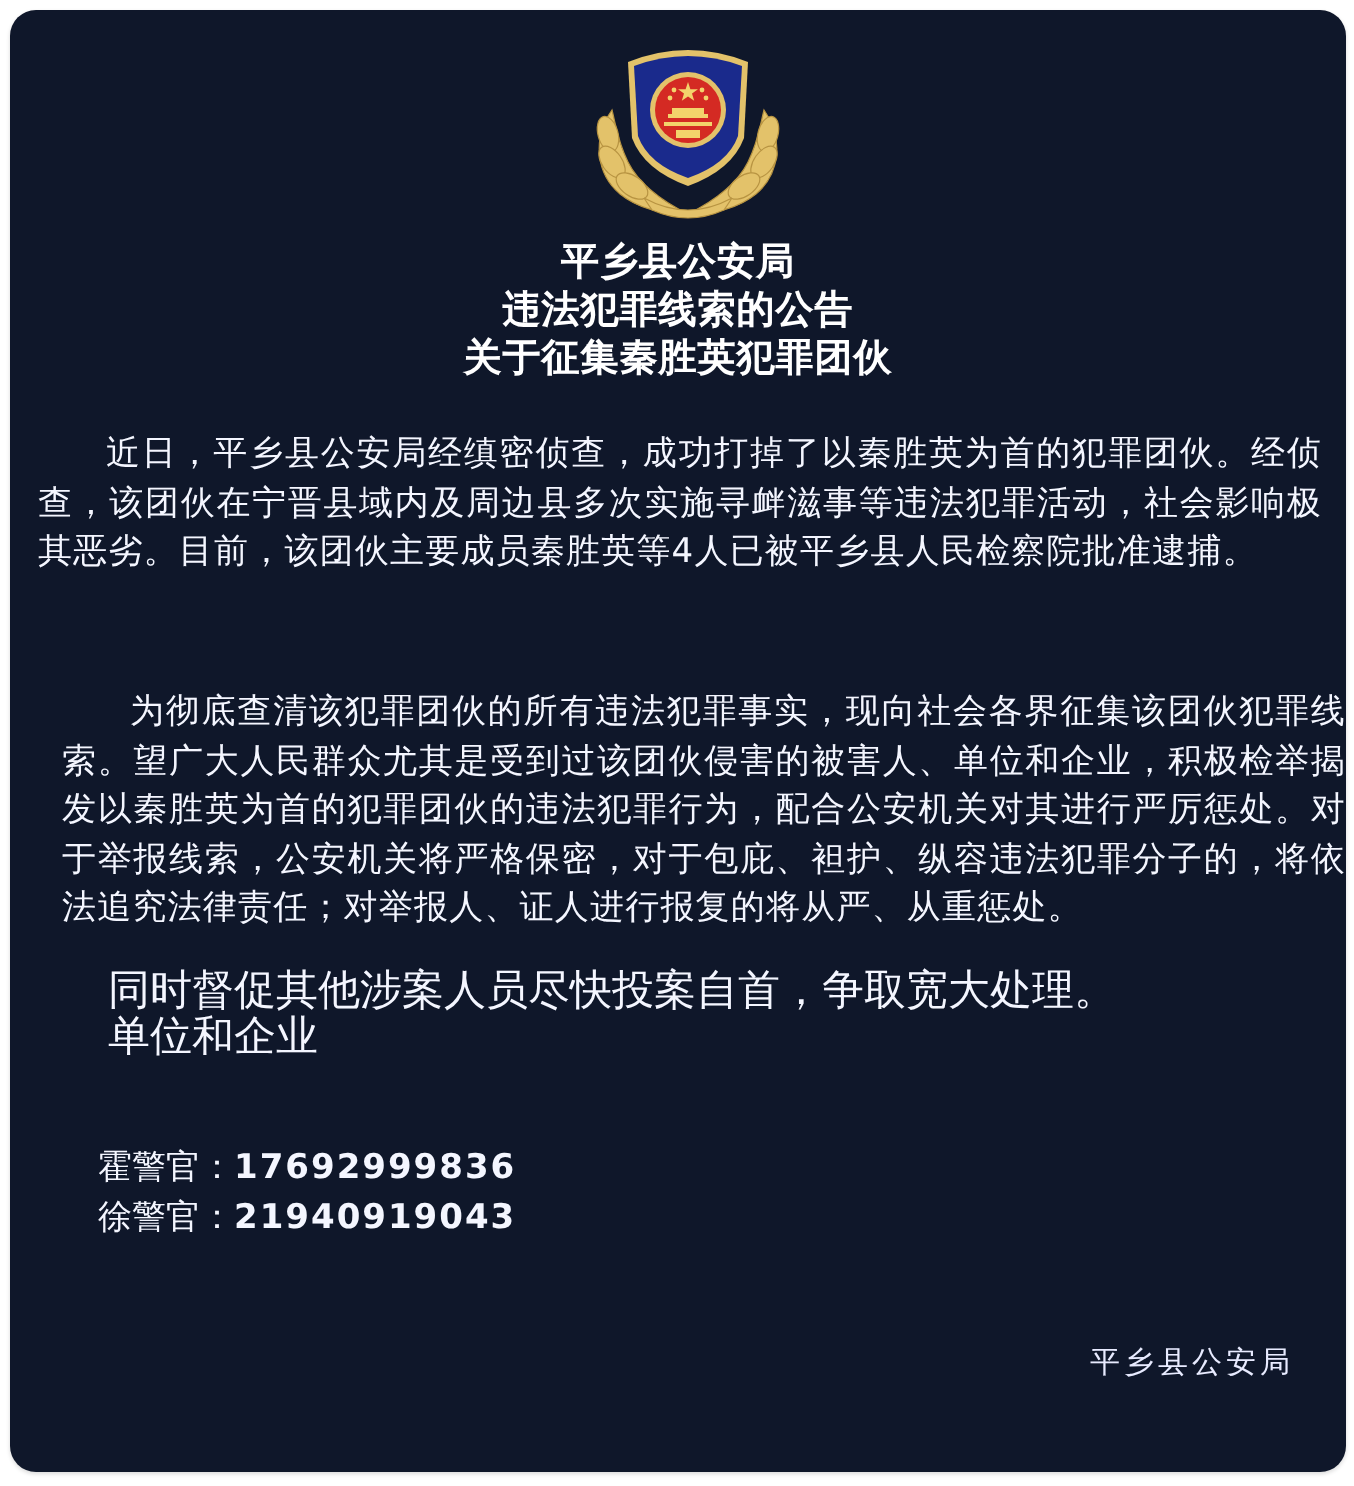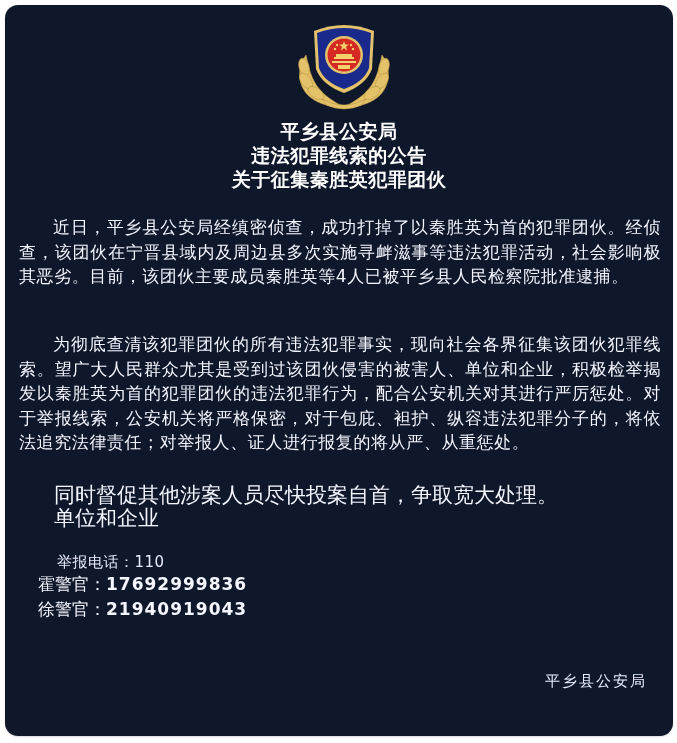--- a/index.html
+++ b/index.html
@@ -72,21 +72,21 @@
     left: 52px;
     top: 547px;
     font-size: 15px;
     line-height: 20px;
     color: #e8ebff;
     white-space: nowrap;
     letter-spacing: 0.5px;
   }
   .officer {
     position: absolute;
-    left: 33px;
+    left: 44px;
     font-size: 17px;
     line-height: 22px;
     white-space: nowrap;
     color: #f4f6ff;
   }
   .officer .num { font-weight: bold; letter-spacing: 1px; }
   .o1 { top: 568px; }
   .o2 { top: 593px; }
   .sign {
     position: absolute;
@@ -138,28 +138,25 @@
     </g>
   </svg>
 
   <div class="title-block">
     <span class="title-line">平乡县公安局</span>
     <span class="title-line">违法犯罪线索的公告</span>
     <span class="title-line">关于征集秦胜英犯罪团伙</span>
   </div>
 
   <p class="para para1" style="margin:0">近日，平乡县公安局经缜密侦查，成功打掉了以秦胜英为首的犯罪团伙。经侦查，该团伙在宁晋县域内及周边县多次实施寻衅滋事等违法犯罪活动，社会影响极其恶劣。目前，该团伙主要成员秦胜英等4人已被平乡县人民检察院批准逮捕。</p>
-  <p class="para para2" style="margin:0">为彻底查清该犯罪团伙的所有违法犯罪事实，现向社会各界征集该团伙犯罪线索。望广大人民群众尤其是受到过该团伙侵害的被害人、单位和企业，积极检举揭发以秦胜英为首的犯罪团伙的违法犯罪行为，配合公安机关对其进行严厉惩处。对于举报线索，公安机关将严格保密，对于包庇、袒护、纵容违法犯罪分子的，将依法追究法律责任；对举报人、证人进行报复的将从严、从重惩处。</p>
+  <p class="para para2" style="margin:12px">为彻底查清该犯罪团伙的所有违法犯罪事实，现向社会各界征集该团伙犯罪线索。望广大人民群众尤其是受到过该团伙侵害的被害人、单位和企业，积极检举揭发以秦胜英为首的犯罪团伙的违法犯罪行为，配合公安机关对其进行严厉惩处。对于举报线索，公安机关将严格保密，对于包庇、袒护、纵容违法犯罪分子的，将依法追究法律责任；对举报人、证人进行报复的将从严、从重惩处。</p>
 
   <div class="line l-urge">同时督促其他涉案人员尽快投案自首，争取宽大处理。</div>
   <div class="line l-notice">单位和企业</div>
 
-  <div class="hotline">
-    <span>举报电话：</span><span>110</span>
-  </div>
 
   <div class="officer o1">
     <span>霍警官：</span><span class="num">17692999836</span>
   </div>
   <div class="officer o2">
     <span>徐警官：</span><span class="num">21940919043</span>
   </div>
 
   <div class="sign s1">平乡县公安局</div>
 </div>

